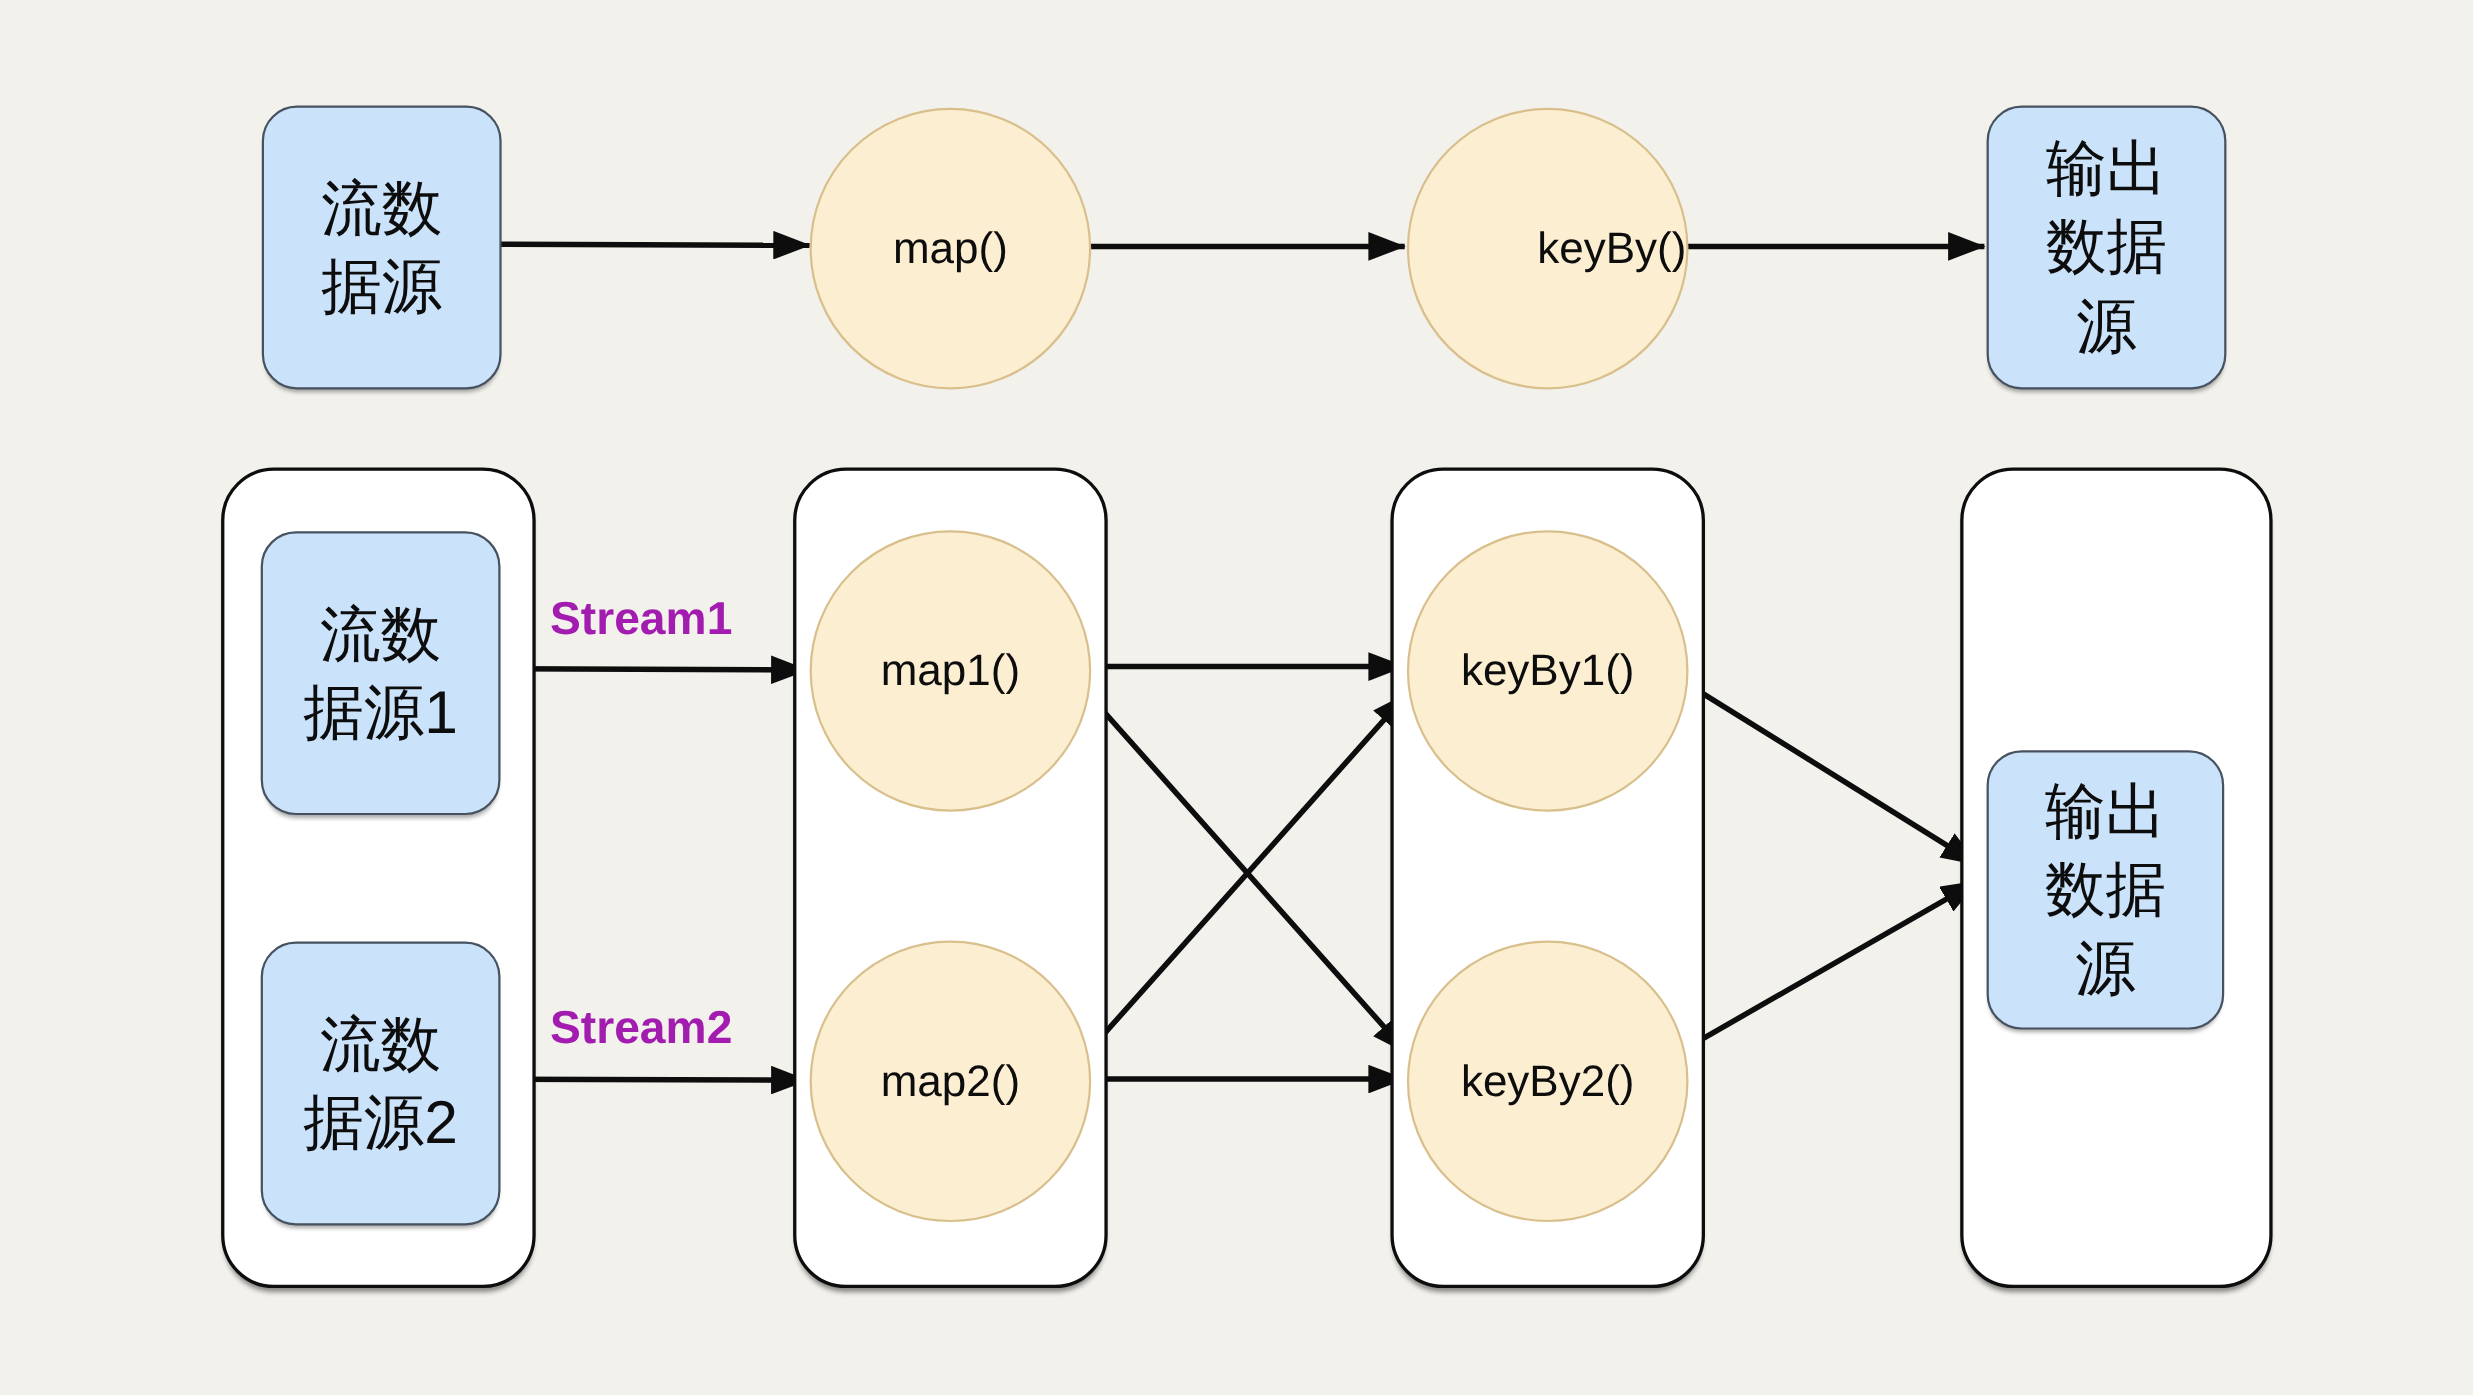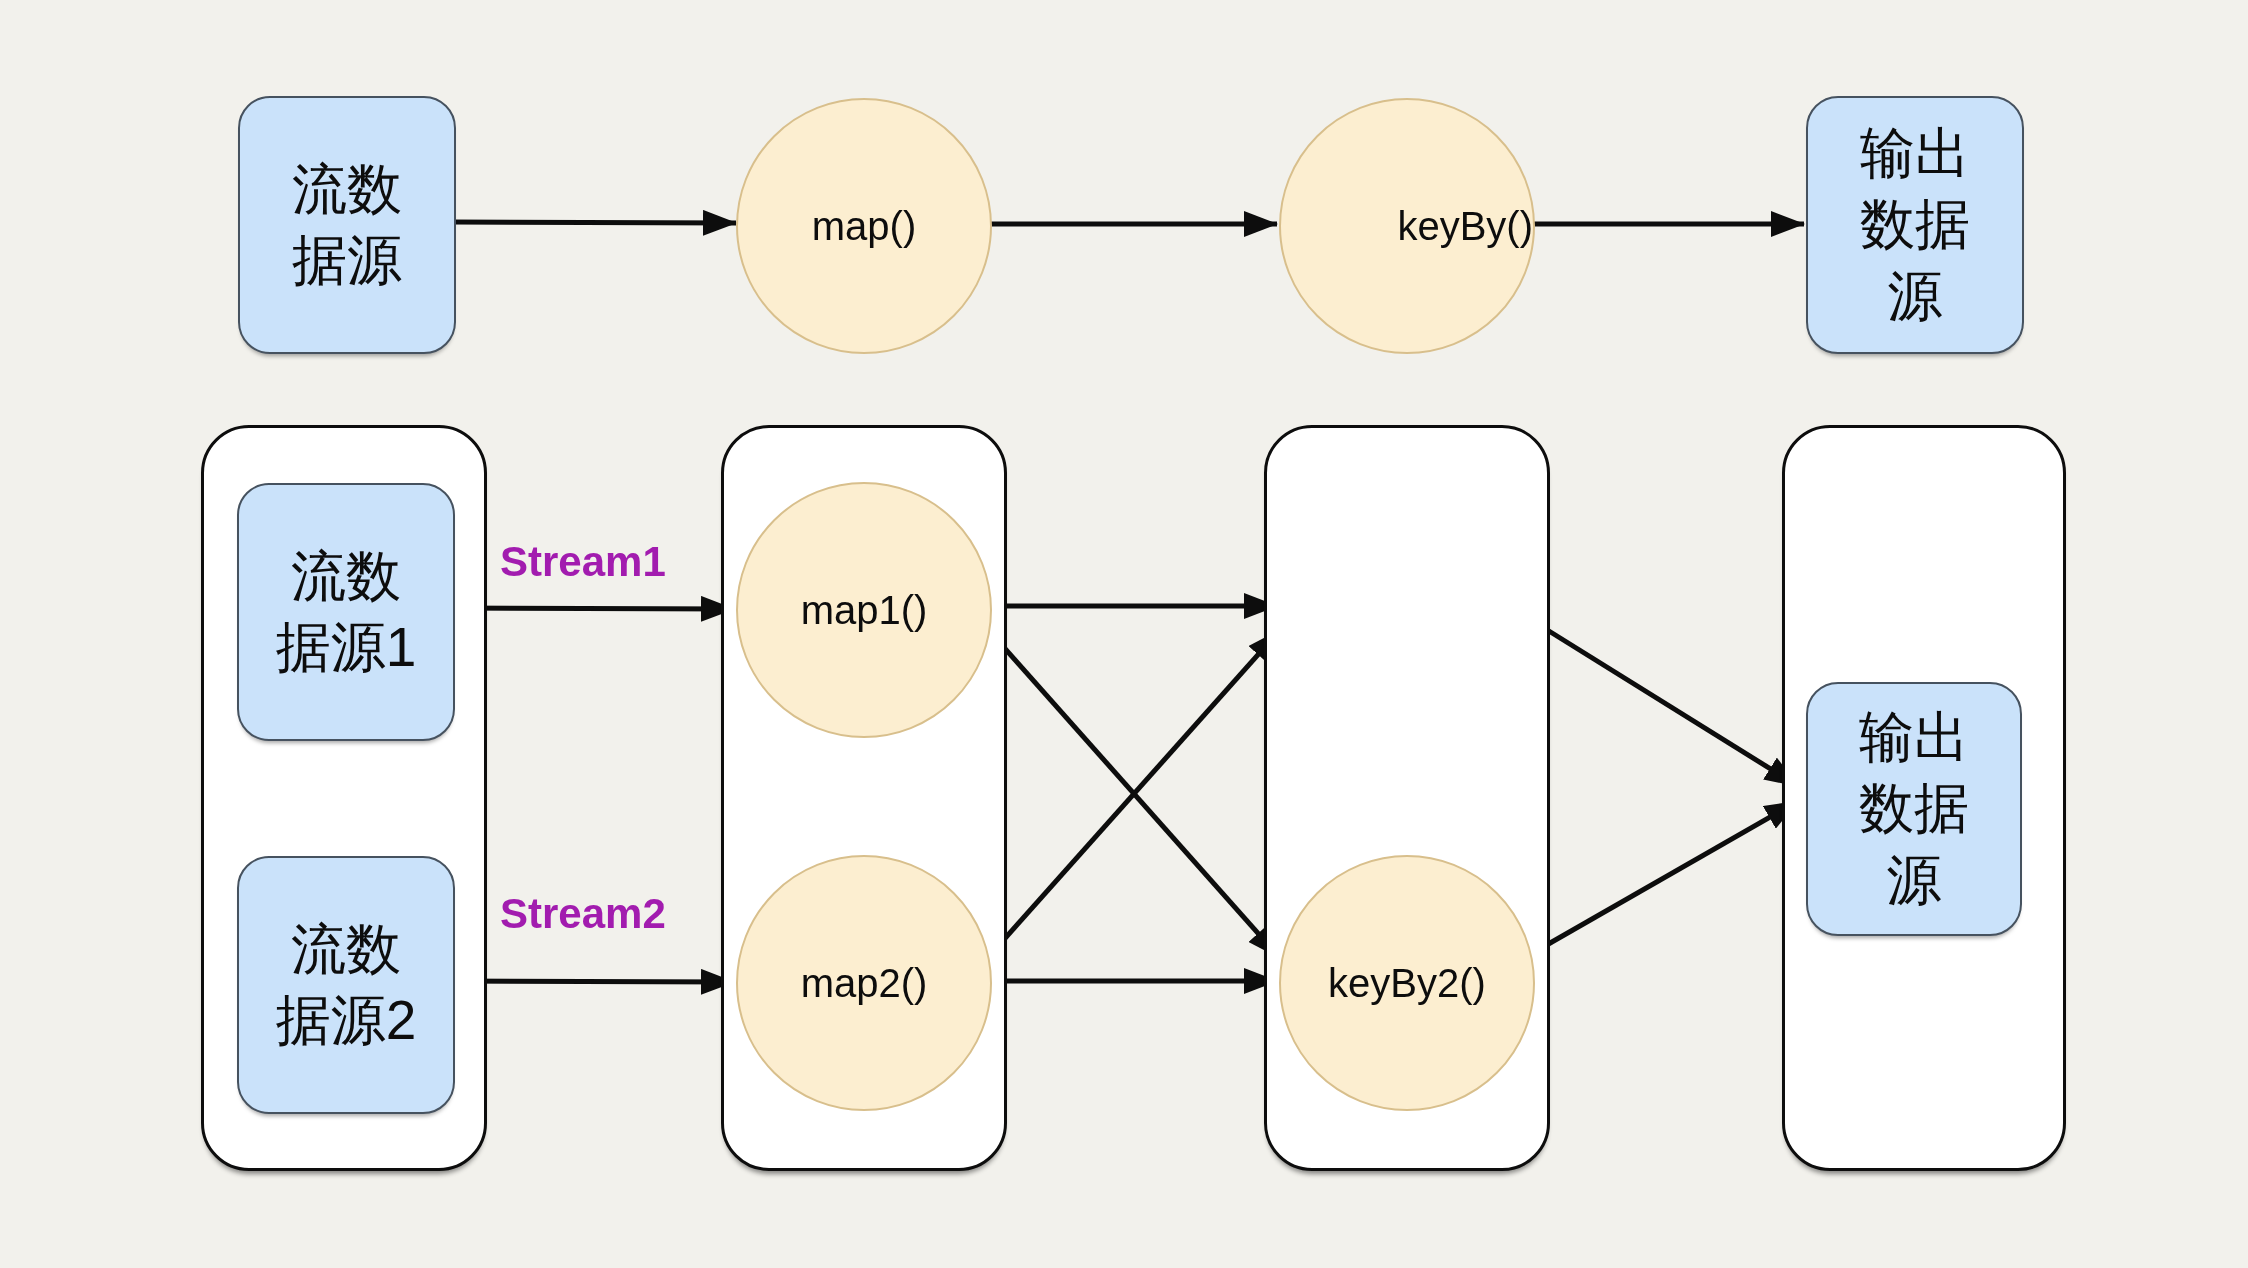--- a/index.html
+++ b/index.html
@@ -83,29 +83,32 @@
   <div class="bluebox" style="left:237px;top:483px;width:214px;height:254px;">
     <span class="nlabel">流数
 据源1</span>
   </div>
   <div class="bluebox" style="left:237px;top:856px;width:214px;height:254px;">
     <span class="nlabel">流数
 据源2</span>
   </div>
 
   <div class="elabel" style="left:500px;top:538px;">Stream1</div>
-  <div class="elabel" style="left:500px;top:890px;">Stream2</div>
+  <div class="elabel" style="left:500px;top:910px;">Stream2</div>
 
   <div class="circle" style="left:736px;top:482px;width:252px;height:252px;">
     <span class="flabel">map1()</span>
   </div>
   <div class="circle" style="left:736px;top:855px;width:252px;height:252px;">
     <span class="flabel">map2()</span>
   </div>
 
+  <div class="circle" style="left:1279px;top:482px;width:252px;height:252px;">
+    <span class="flabel">keyBy1()</span>
+  </div>
   <div class="circle" style="left:1279px;top:855px;width:252px;height:252px;">
     <span class="flabel">keyBy2()</span>
   </div>
 
   <div class="bluebox" style="left:1806px;top:682px;width:212px;height:250px;">
     <span class="nlabel">输出
 数据
 源</span>
   </div>
 

